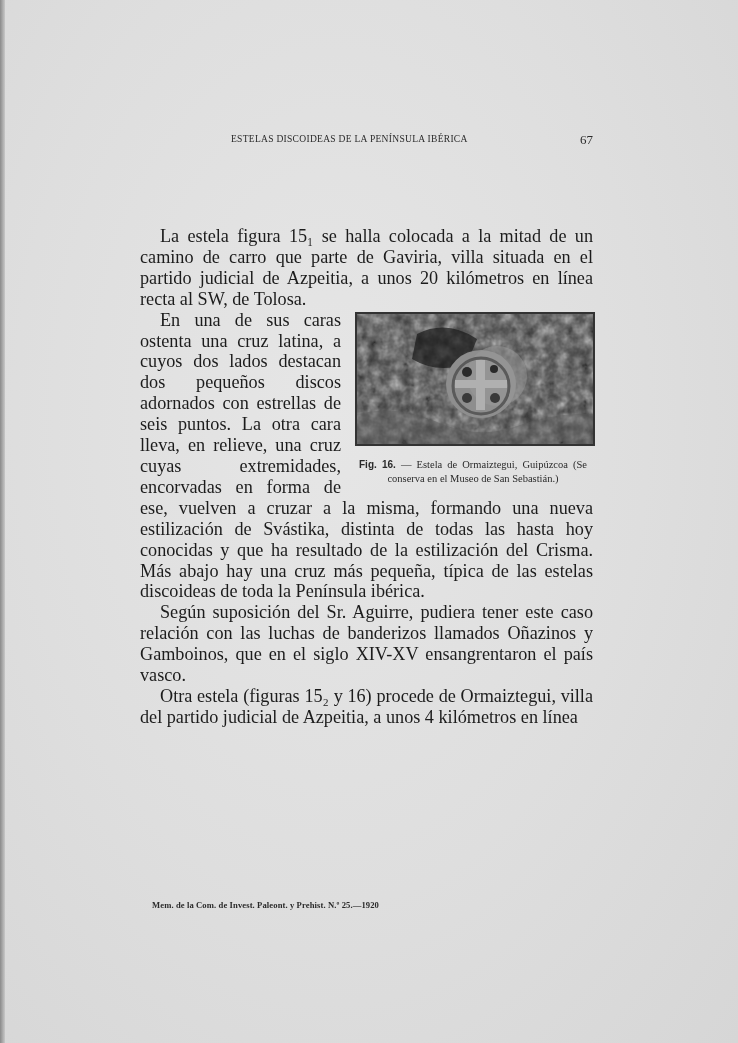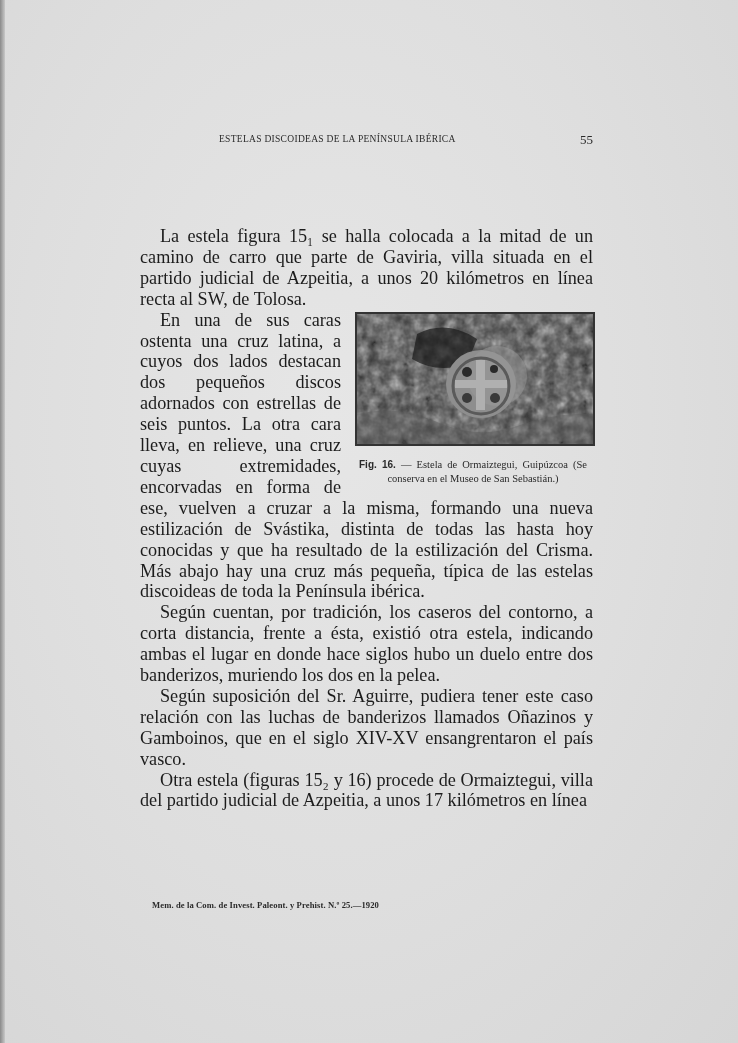--- a/index.html
+++ b/index.html
@@ -30,21 +30,21 @@
     }
     .running-head {
       position: absolute;
       left: 219px;
       top: 134px;
       width: 374px;
       height: 14px;
     }
     .running-title {
       position: absolute;
-      left: 0;
+      left: 12px;
       top: 0;
       font-family: "Liberation Serif", serif;
       font-size: 9.5px;
       letter-spacing: 0.3px;
       color: #2a2a2a;
     }
     .page-number {
       position: absolute;
       right: 0;
       top: -2px;
@@ -124,21 +124,21 @@
     }
   </style>
 </head>
 <body>
 
 <div class="page">
   <div class="page-edge"></div>
 
   <div class="running-head">
     <span class="running-title">ESTELAS DISCOIDEAS DE LA PENÍNSULA IBÉRICA</span>
-    <span class="page-number">55</span>
+    <span class="page-number">67</span>
   </div>
 
 
   <div class="body-text">
     <p>La estela figura 15₁ se halla colocada a la mitad de un camino de carro que parte de Gaviria, villa situada en el partido judicial de Azpeitia, a unos 20 kilómetros en línea recta al SW, de Tolosa.</p>
     <p><span class="figure">
           <span class="photo" style="display:block" title="Photograph of a discoid stele with a carved cross lying among vegetation">
             <svg width="236" height="130" viewBox="0 0 236 130">
           <defs>
             <filter id="noise" x="0" y="0" width="100%" height="100%">
@@ -163,19 +163,18 @@
             <circle cx="110" cy="58" r="5" fill="#2a2a2a"></circle>
             <circle cx="137" cy="55" r="4" fill="#2a2a2a"></circle>
             <circle cx="110" cy="84" r="5" fill="#3a3a3a"></circle>
             <circle cx="138" cy="84" r="5" fill="#3a3a3a"></circle>
           </g>
           <path d="M0 100 Q40 90 80 108 T160 112 T236 100 L236 130 L0 130 Z" fill="#5a5a5a" opacity="0.45"></path>
         </svg>
           </span>
           <span class="caption" style="display:block"><span class="fig-label">Fig. 16.</span><span> — Estela de Ormaiztegui, Guipúzcoa (Se conserva en el Museo de San Sebastián.)</span></span>
         </span><span>En una de sus caras ostenta una cruz latina, a cuyos dos lados destacan dos pequeños discos adornados con estrellas de seis puntos. La otra cara lleva, en relieve, una cruz cuyas extremidades, encorvadas en forma de ese, vuelven a cruzar a la misma, formando una nueva estilización de Svástika, distinta de todas las hasta hoy conocidas y que ha resultado de la estilización del Crisma. Más abajo hay una cruz más pequeña, típica de las estelas discoideas de toda la Península ibérica.</span></p>
-    <p>Según cuentan, por tradición, los caseros del contorno, a corta distancia, frente a ésta, existió otra estela, indicando ambas el lugar en donde hace siglos hubo un duelo entre dos banderizos, muriendo los dos en la pelea.</p>
     <p>Según suposición del Sr. Aguirre, pudiera tener este caso relación con las luchas de banderizos llamados Oñazinos y Gamboinos, que en el siglo XIV-XV ensangrentaron el país vasco.</p>
-    <p>Otra estela (figuras 15₂ y 16) procede de Ormaiztegui, villa del partido judicial de Azpeitia, a unos 17 kilómetros en línea</p>
+    <p>Otra estela (figuras 15₂ y 16) procede de Ormaiztegui, villa del partido judicial de Azpeitia, a unos 4 kilómetros en línea</p>
   </div>
 
   <div class="footer">Mem. de la Com. de Invest. Paleont. y Prehist. N.º 25.—1920</div>
 </div>
 
 </body></html>

